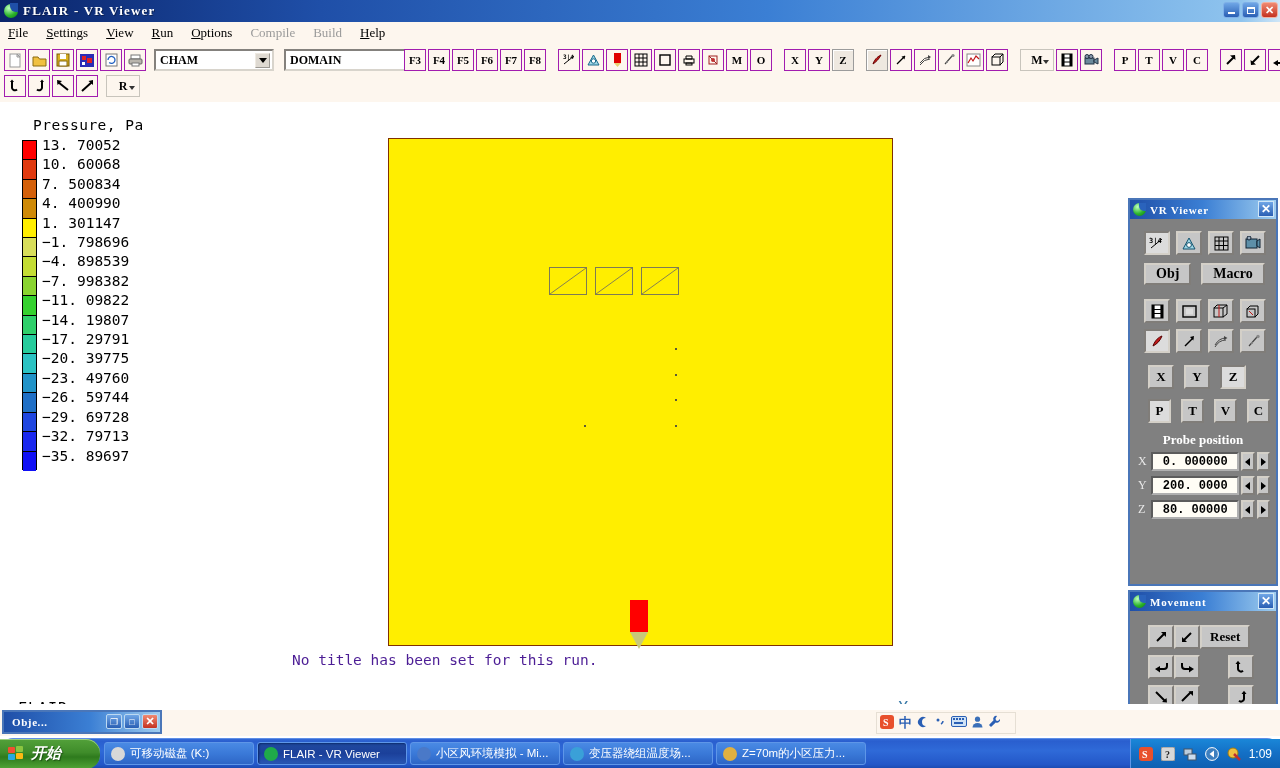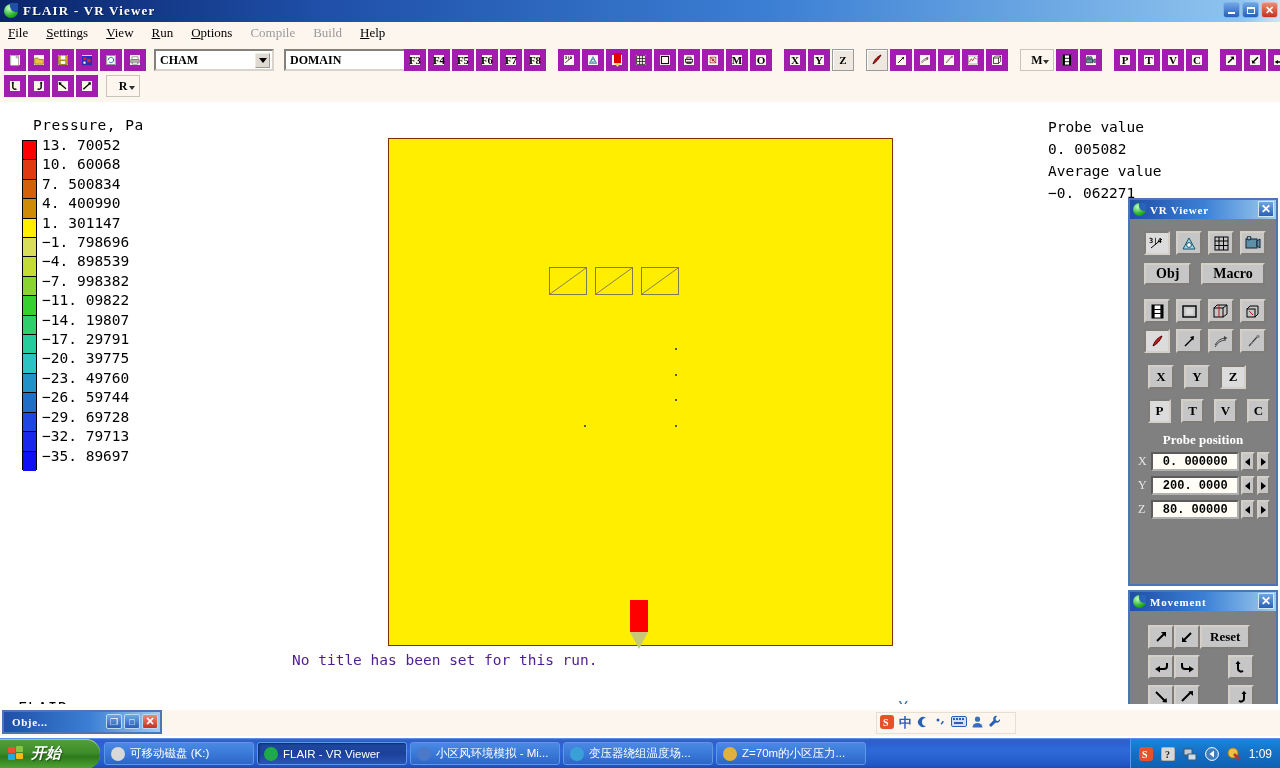--- a/index.html
+++ b/index.html
@@ -79,21 +79,21 @@
   .toolbar-area {
     position: absolute; left: 0; top: 44px; width: 1280px; height: 58px;
     background: #fdf6ee;
   }
   .tbrow { position: absolute; left: 0; height: 24px; display: flex; align-items: center; }
   .tbrow.r1 { top: 4px; }
   .tbrow.r2 { top: 30px; }
 
   .tbtn {
     width: 22px; height: 22px;
-    border: 6px solid #a21caf;
+    border: 1px solid #a21caf;
     background: #fdf6ee;
     margin-right: 2px;
     display: inline-flex; align-items: center; justify-content: center;
     font-family: "Liberation Serif", serif;
     font-size: 11px; font-weight: bold; color: #000;
     position: relative;
     cursor: default;
   }
   .tbtn.sunk { border: 1px solid #9b9b9b; background: #eee8e0; box-shadow: inset 1px 1px 0 #fff; }
   .gap { width: 10px; display: inline-block; }
@@ -292,20 +292,21 @@
     display: flex; align-items: center; gap: 5px; padding-left: 3px;
   }
   .ime-ic { font-size: 12px; color: #2a5fb4; }
 
   
   .taskbar {
     position: absolute; left: 0; top: 738px; width: 1280px; height: 30px;
     background: linear-gradient(to bottom, #3168d5 0%, #2a5fcf 8%, #2f6ad8 40%, #2357c8 88%, #1c4bb2 100%);
     display: flex; align-items: center;
     border-top: 1px solid #5e8ee6;
+    border-radius: 13px;
   }
   .startbtn {
     width: 100px; height: 30px;
     background: linear-gradient(to bottom, #53a13a 0%, #3f8c2a 45%, #2e7a1d 60%, #51a536 100%);
     border-top-right-radius: 14px; border-bottom-right-radius: 14px;
     display: flex; align-items: center; gap: 6px; padding-left: 8px;
     box-shadow: inset 0 1px 0 #9bd07f;
   }
   .startbtn .flag {
     width: 17px; height: 16px; position: relative; display: inline-block;
@@ -646,26 +647,20 @@
         <div class="legend-label" style="height: 19.4118px; line-height: 19.4118px;">−14. 19807</div>
         <div class="legend-label" style="height: 19.4118px; line-height: 19.4118px;">−17. 29791</div>
         <div class="legend-label" style="height: 19.4118px; line-height: 19.4118px;">−20. 39775</div>
         <div class="legend-label" style="height: 19.4118px; line-height: 19.4118px;">−23. 49760</div>
         <div class="legend-label" style="height: 19.4118px; line-height: 19.4118px;">−26. 59744</div>
         <div class="legend-label" style="height: 19.4118px; line-height: 19.4118px;">−29. 69728</div>
         <div class="legend-label" style="height: 19.4118px; line-height: 19.4118px;">−32. 79713</div>
         <div class="legend-label" style="height: 19.4118px; line-height: 19.4118px;">−35. 89697</div>
       </div>
 
-    <div class="probe-info">
-      <div>Probe value</div>
-      <div>0. 005082</div>
-      <div>Average value</div>
-      <div>−0. 062271</div>
-    </div>
 
     <div class="domain-box">
       <div class="obj-rect" style="left:160px; top:128px; width:38px; height:28px;">
         <svg class="diag" viewBox="0 0 38 28" preserveAspectRatio="none">
             <line x1="0" y1="28" x2="38" y2="0" stroke="#7d7a55"></line>
           </svg>
       </div>
       <div class="obj-rect" style="left:206px; top:128px; width:38px; height:28px;">
         <svg class="diag" viewBox="0 0 38 28" preserveAspectRatio="none">
             <line x1="0" y1="28" x2="38" y2="0" stroke="#7d7a55"></line>

